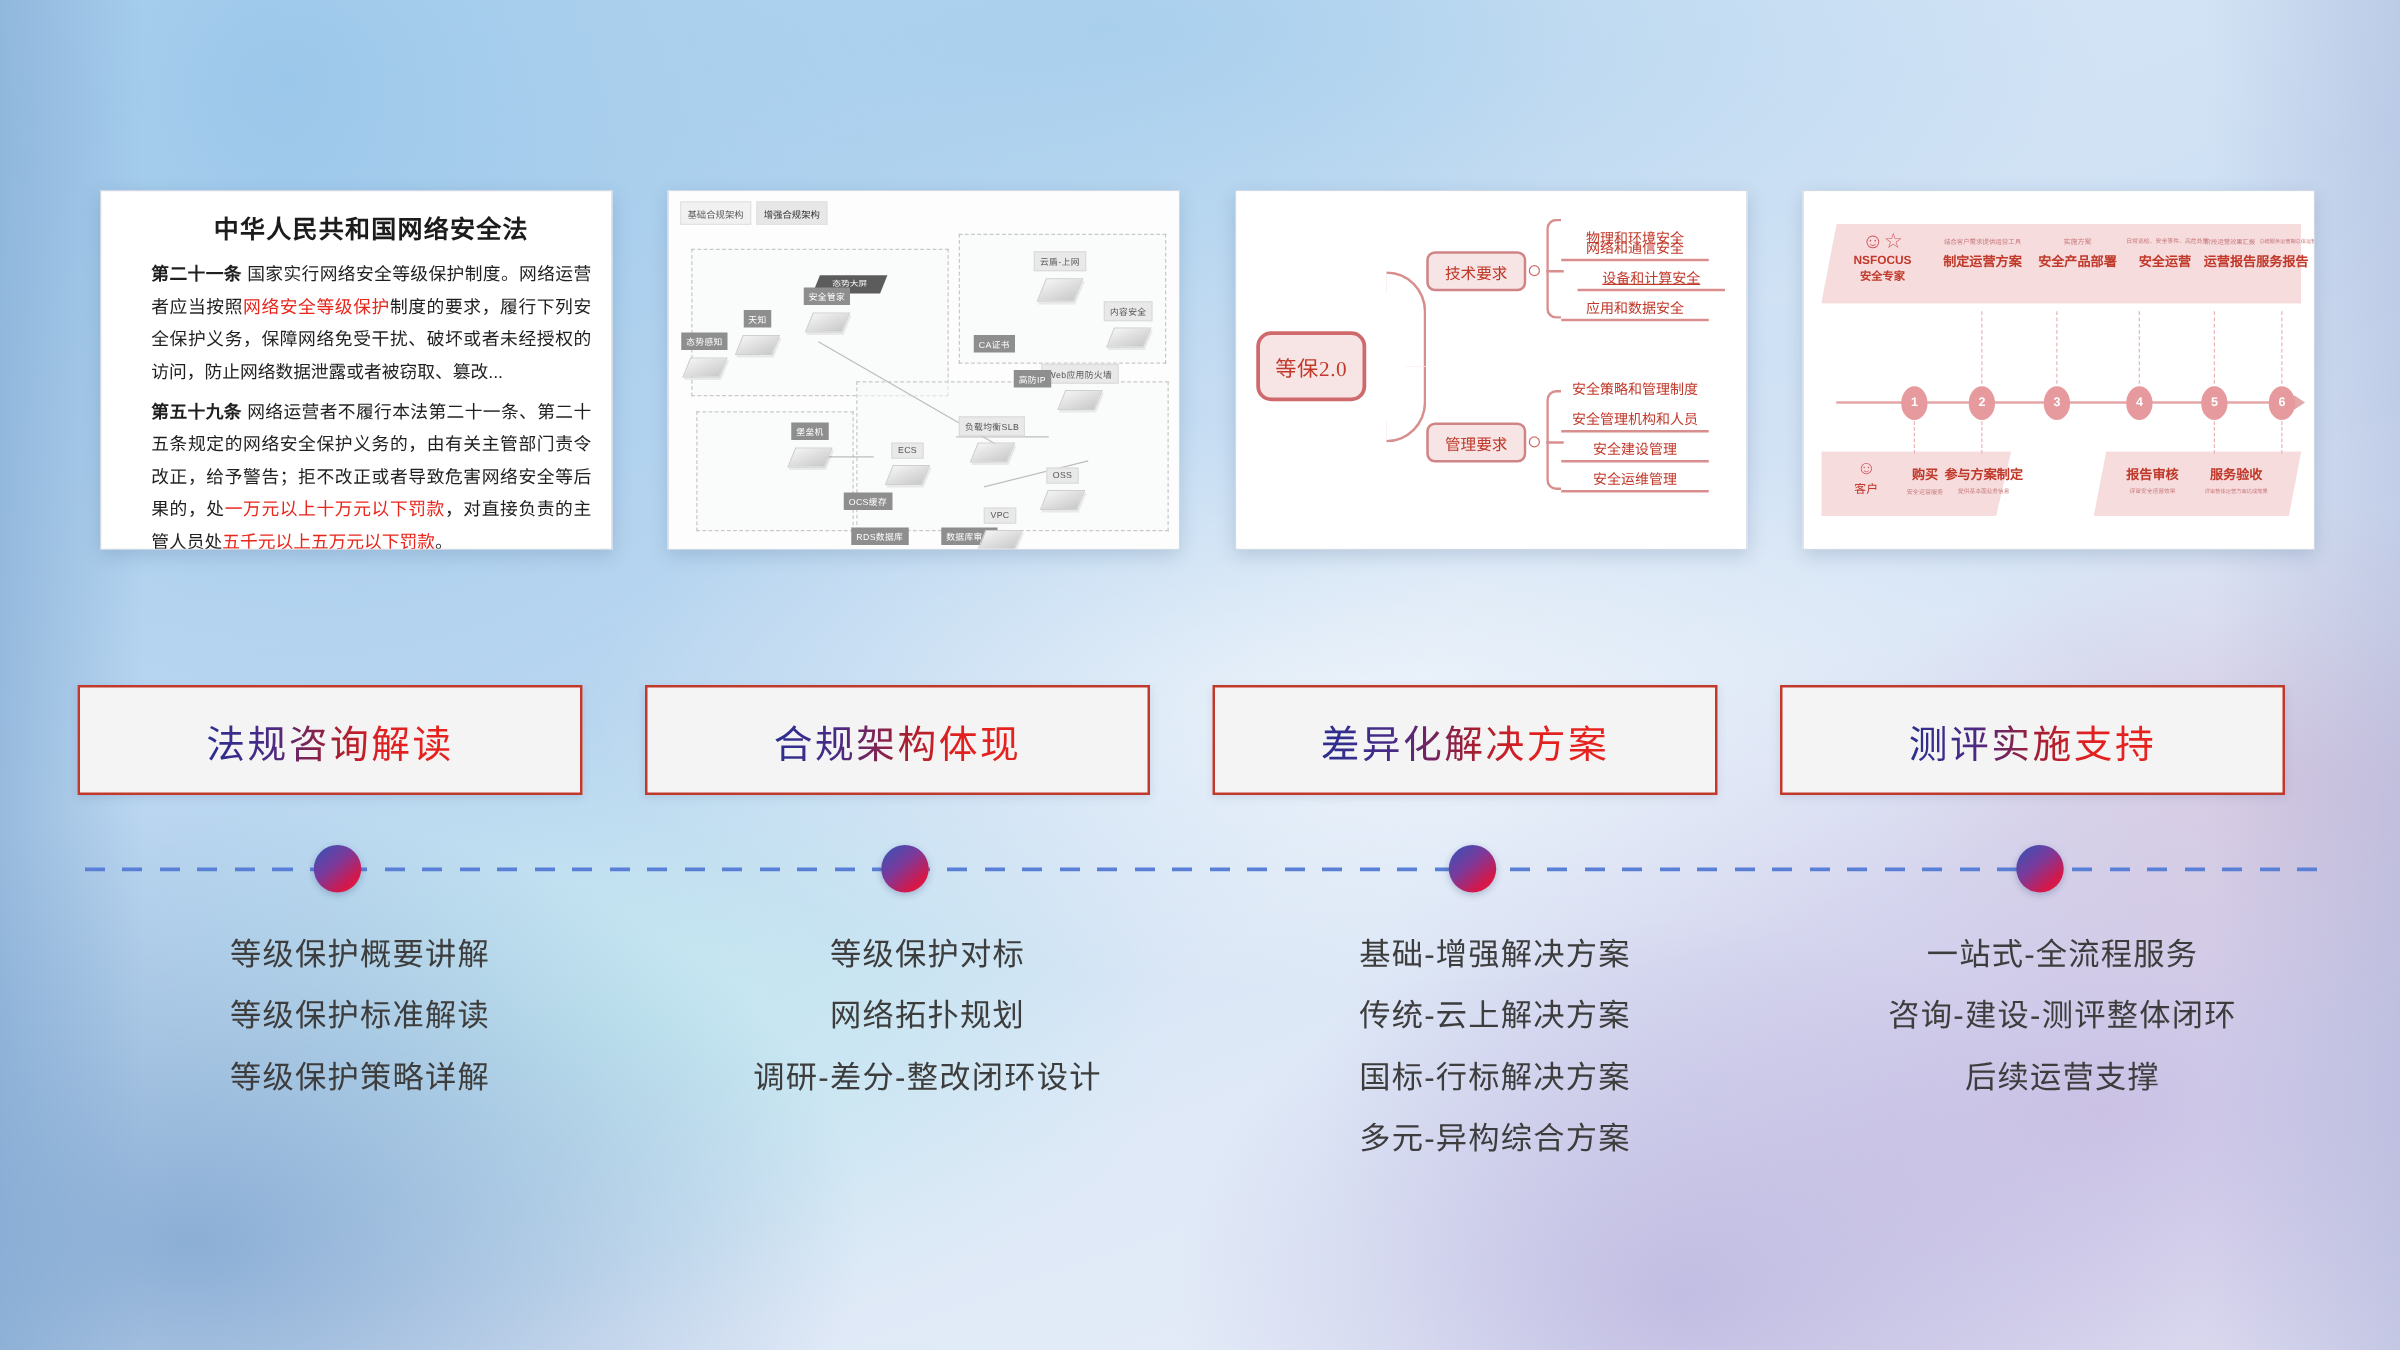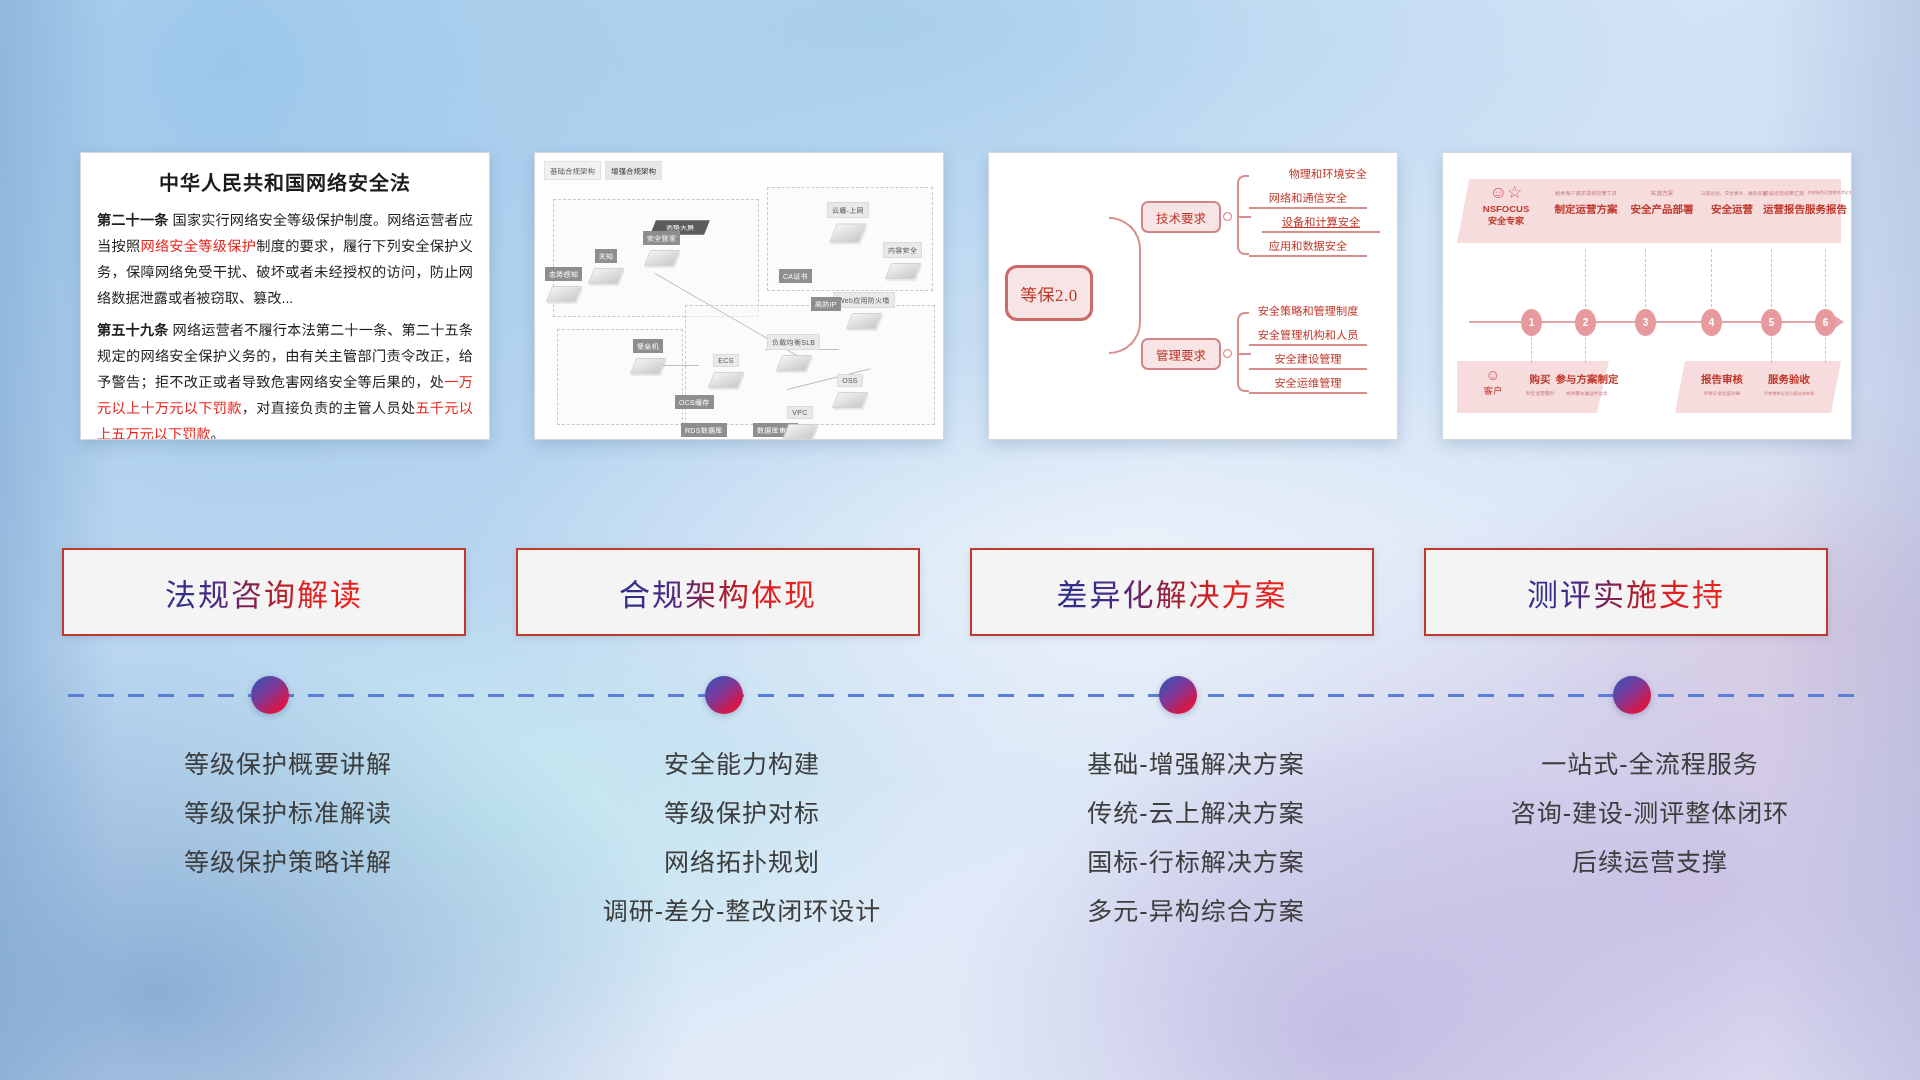--- a/index.html
+++ b/index.html
@@ -67,21 +67,21 @@
     border: 1px solid #cfd8e3;
     box-shadow: 0 5px 14px rgba(60,90,130,0.22);
     overflow: hidden;
   }
   .thumb-0 { left: 18px; }
   .thumb-1 { left: 18px; }
   .thumb-2 { left: 18px; }
   .thumb-3 { left: 18px; }
 
   
-  .law { padding: 14px 16px 10px 16px; }
+  .law { padding: 14px 16px 10px 16px; margin-left: 24px; }
   .law-title {
     text-align: center;
     font-weight: bold;
     font-size: 20px;
     color: #1c1c1c;
     letter-spacing: 1px;
     margin-bottom: 12px;
   }
   .law-para {
     font-size: 14.2px;
@@ -384,42 +384,41 @@
           <div class="ico3d"></div>
         </div>
       </div>
     </div>
 
     <div class="headbox">
       <span class="txt">合规架构体现</span>
     </div>
 
     <div class="blist">
-      <div>安全能力构建</div>
       <div>等级保护对标</div>
       <div>网络拓扑规划</div>
       <div>调研-差分-整改闭环设计</div>
     </div>
   </div>
 
   <div class="col col-2">
 
     <div class="thumb thumb-2">
       <div class="mind">
 
         <div class="mm-root">等保2.0</div>
 
         <div class="mm-curve" style="left:120px; top:64px;  width:32px; height:76px;"></div>
         <div class="mm-curve dn" style="left:120px; top:140px; width:32px; height:61px;"></div>
 
         <div class="mm-branch mm-b1">技术要求</div>
         <div class="mm-dot" style="left:234px; top:59px;"></div>
         <div class="mm-spine" style="left:248px; top:22px; height:80px;"></div>
         <div class="mm-conn" style="left:248px; top:63px; width:14px;"></div>
-        <div class="mm-leaf nb" style="left:260px; top:12px;text-align:right;">物理和环境安全</div>
+        <div class="mm-leaf nb" style="left:260px; top:28px;">物理和环境安全</div>
         <div class="mm-leaf" style="left:260px; top:36px;">网络和通信安全</div>
         <div class="mm-leaf" style="left:273px; top:60px;text-decoration:underline;">设备和计算安全</div>
         <div class="mm-leaf" style="left:260px; top:84px;">应用和数据安全</div>
 
         <div class="mm-branch mm-b2">管理要求</div>
         <div class="mm-dot" style="left:234px; top:196px;"></div>
         <div class="mm-spine" style="left:248px; top:159px; height:80px;"></div>
         <div class="mm-conn" style="left:248px; top:200px; width:14px;"></div>
         <div class="mm-leaf nb" style="left:260px; top:149px;">安全策略和管理制度</div>
         <div class="mm-leaf" style="left:260px; top:173px;">安全管理机构和人员</div>

